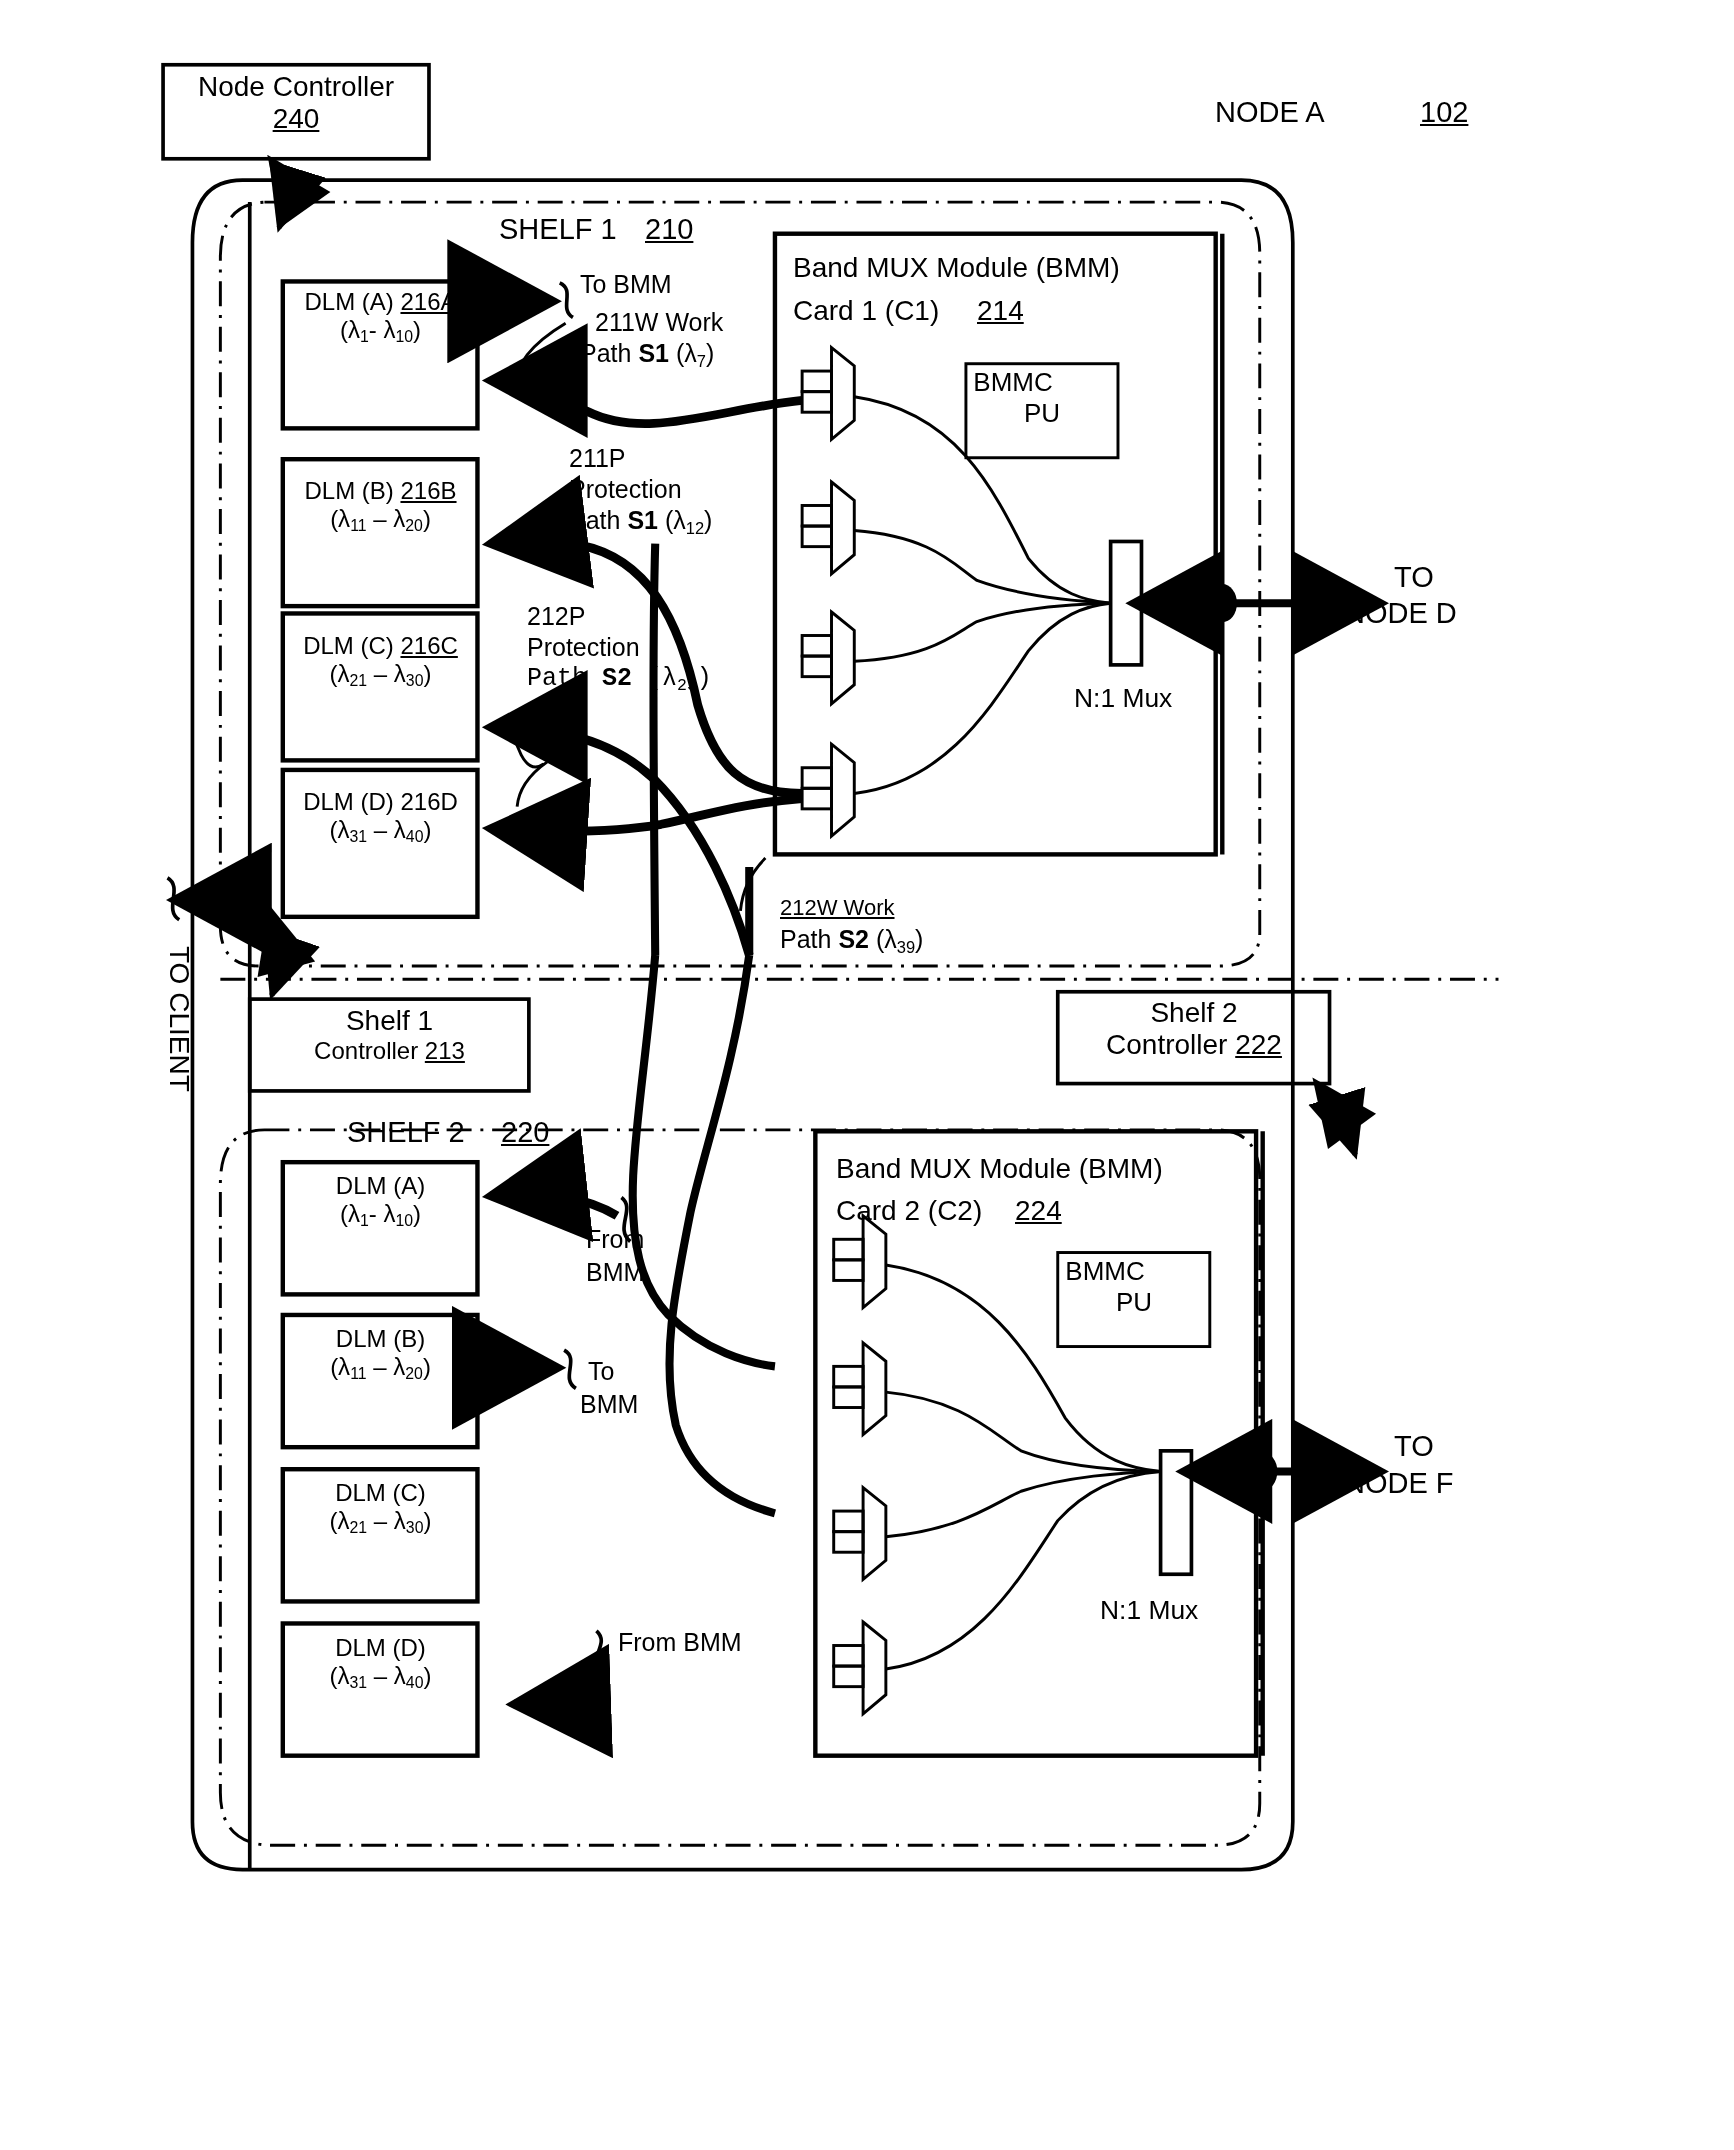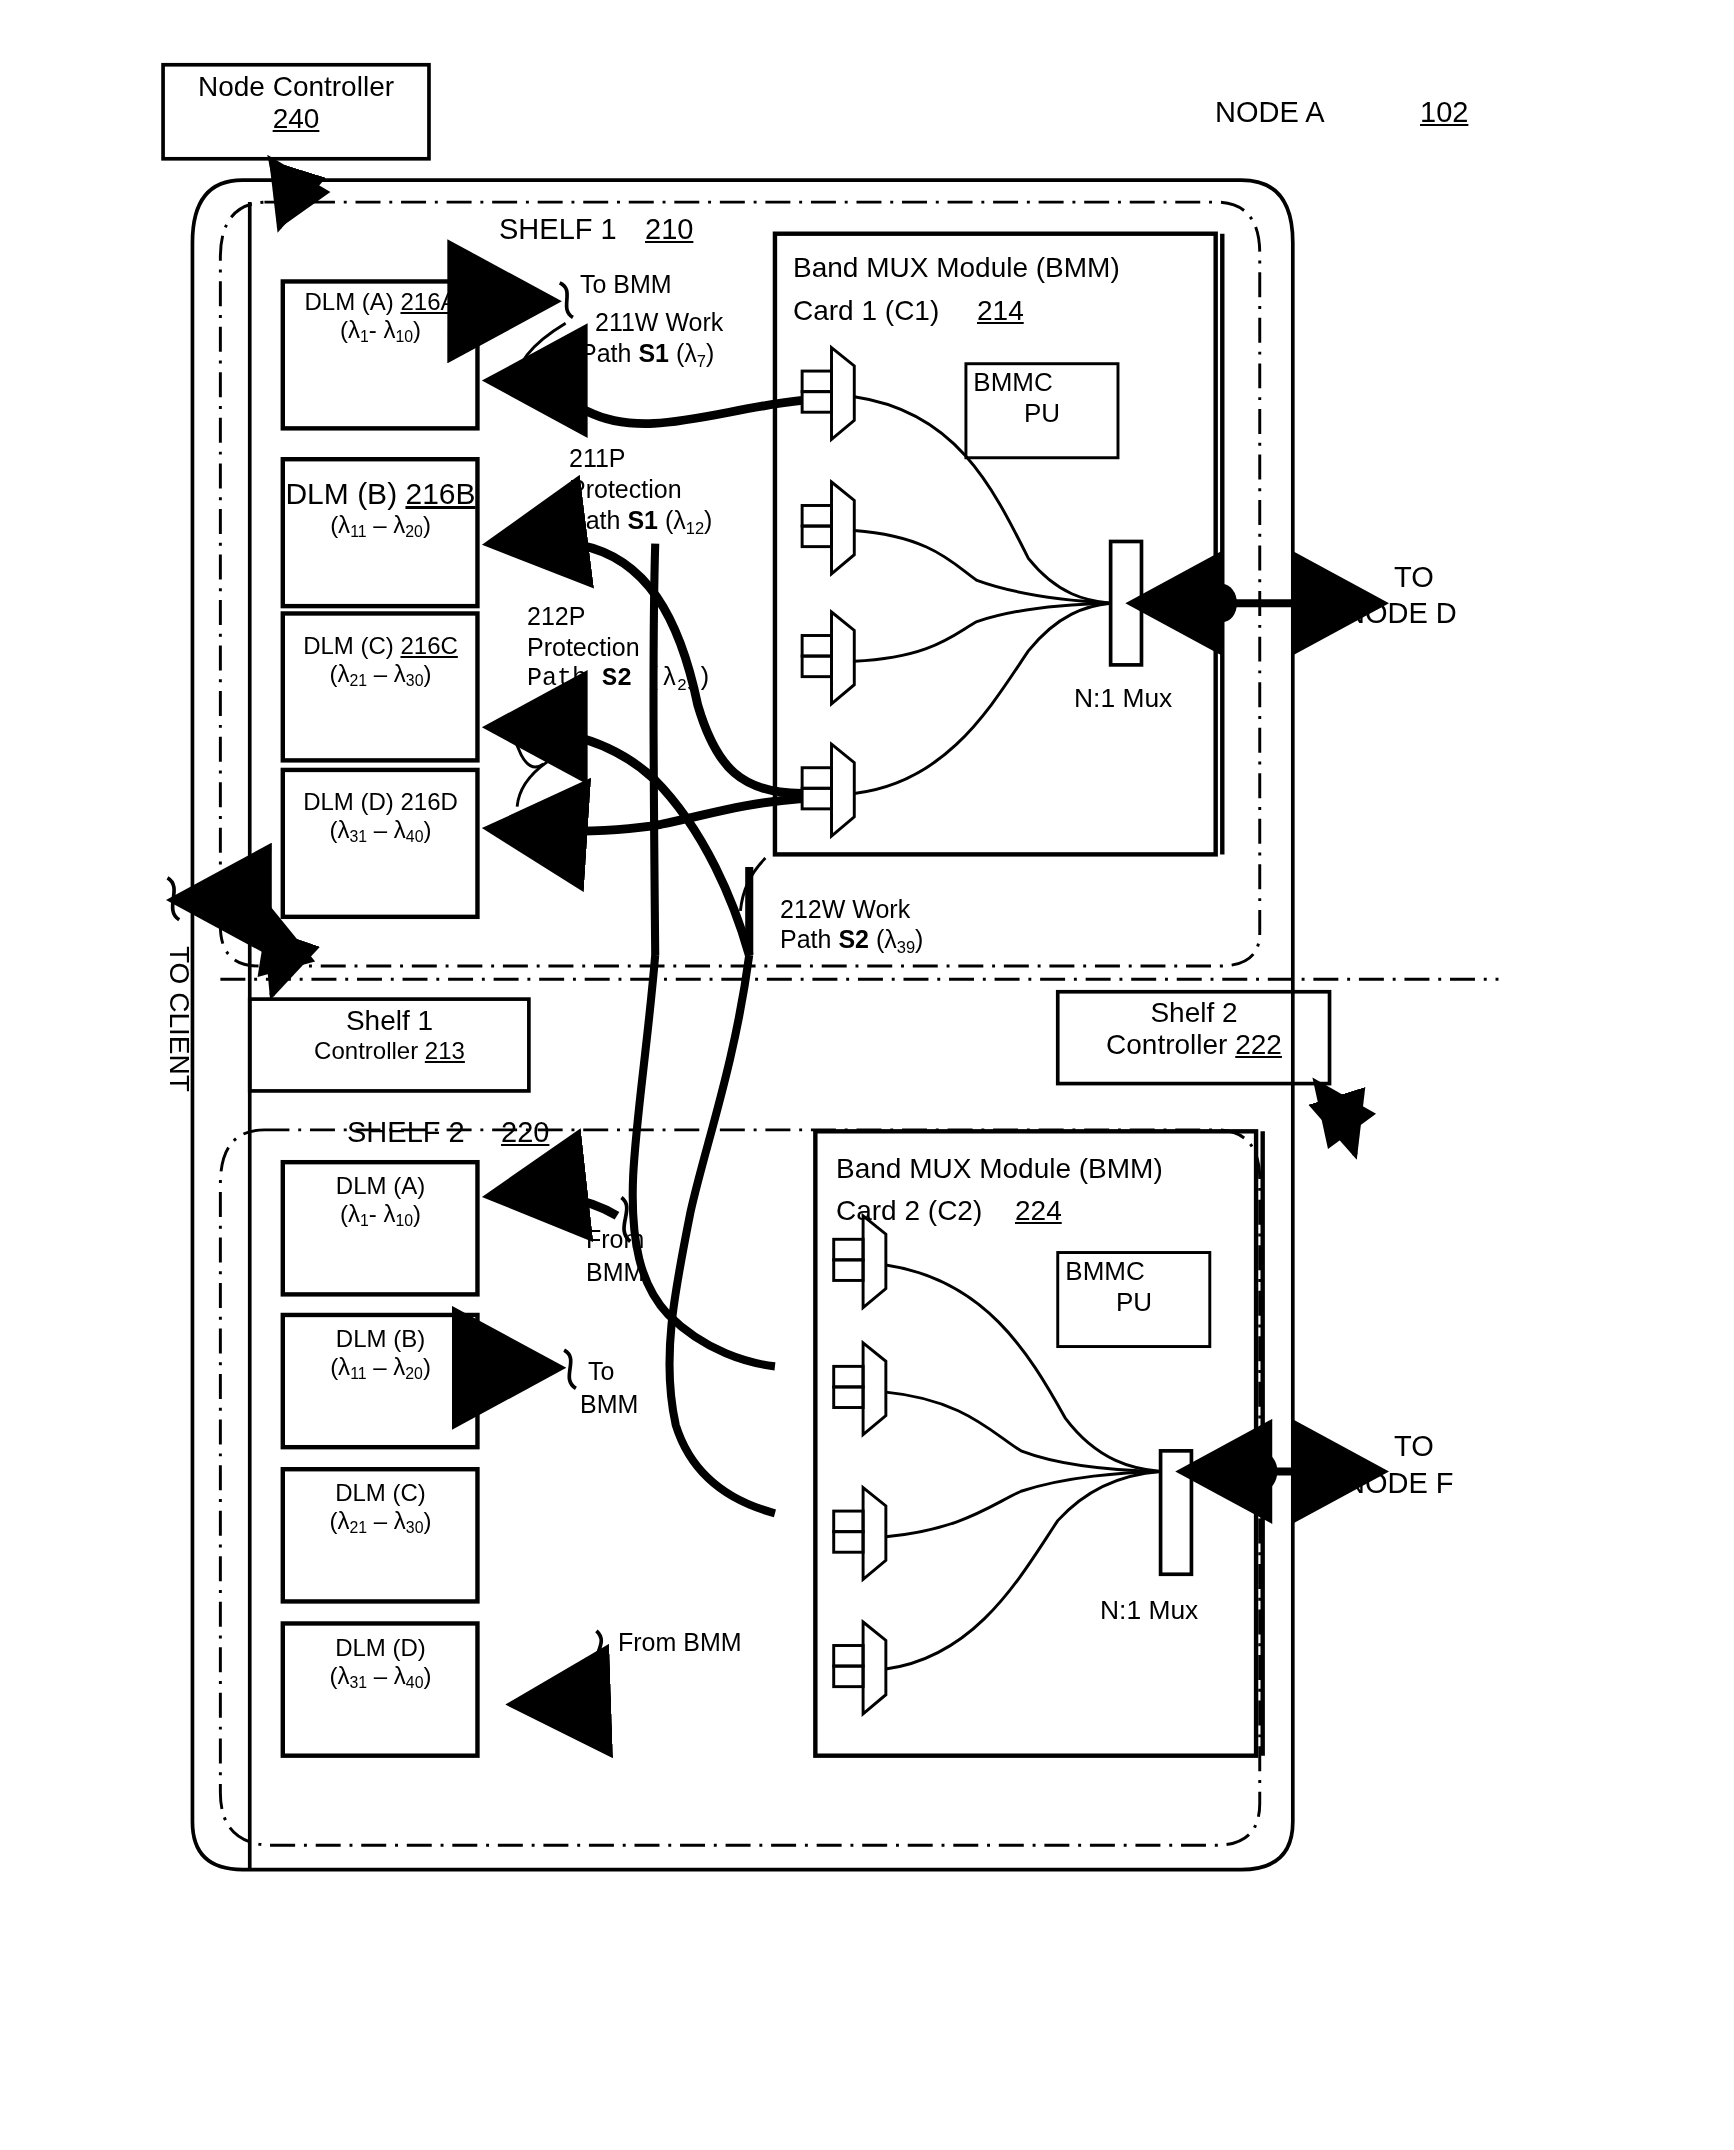--- a/index.html
+++ b/index.html
@@ -217,21 +217,21 @@
 
   <div class="boxtext" style="left:283px; top:288px; width:195px;">
     <div style="font-size:24px;">
       <span>DLM (A)</span>
       <span class="u">216A</span>
     </div>
     <div style="font-size:24px;">(λ<span class="sub">1</span><span>-</span> λ<span class="sub">10</span>)</div>
   </div>
 
   <div class="boxtext" style="left:283px; top:477px; width:195px;">
-    <div style="font-size:30px;">
+    <div style="font-size:24px;">
       <span>DLM (B)</span>
       <span class="u">216B</span>
     </div>
     <div style="font-size:24px;">(λ<span class="sub">11</span> <span>–</span> λ<span class="sub">20</span>)</div>
   </div>
 
   <div class="boxtext" style="left:283px; top:632px; width:195px;">
     <div style="font-size:24px;">
       <span>DLM (C)</span>
       <span class="u">216C</span>
@@ -253,21 +253,21 @@
   <div class="lbl" style="left:580px; top:339px; font-size:25px;"><span>Path </span><span class="bld">S1</span> (λ<span class="sub">7</span>)</div>
 
   <div class="lbl" style="left:569px; top:444px; font-size:25px;">211P</div>
   <div class="lbl" style="left:569px; top:475px; font-size:25px;">Protection</div>
   <div class="lbl" style="left:569px; top:506px; font-size:25px;"><span>Path </span><span class="bld">S1</span> (λ<span class="sub">12</span>)</div>
 
   <div class="lbl" style="left:527px; top:602px; font-size:25px;">212P</div>
   <div class="lbl" style="left:527px; top:633px; font-size:25px;">Protection</div>
   <div class="lbl" style="left:527px; top:664px; font-size:25px;font-family:Liberation Mono, monospace;"><span>Path </span><span class="bld">S2</span> (λ<span class="sub">23</span>)</div>
 
-  <div class="lbl" style="left:780px; top:895px; font-size:25px;">212W Work</div>
+  <div class="lbl" style="left:780px; top:895px; font-size:22px;text-decoration:underline;">212W Work</div>
   <div class="lbl" style="left:780px; top:925px; font-size:25px;"><span>Path </span><span class="bld">S2</span> (λ<span class="sub">39</span>)</div>
 
   <div class="lbl" style="left:793px; top:251px; font-size:28px;">Band MUX Module (BMM)</div>
   <div class="lbl" style="left:793px; top:294px; font-size:28px;">Card 1 (C1)</div>
   <div class="lbl u" style="left:977px; top:294px; font-size:28px;">214</div>
 
   <div class="boxtext" style="left:966px; top:367px; width:152px;">
     <div style="font-size:26px; align-self:flex-start; padding-left:7.3px;">BMMC</div>
     <div style="font-size:26px;">PU</div>
   </div>

